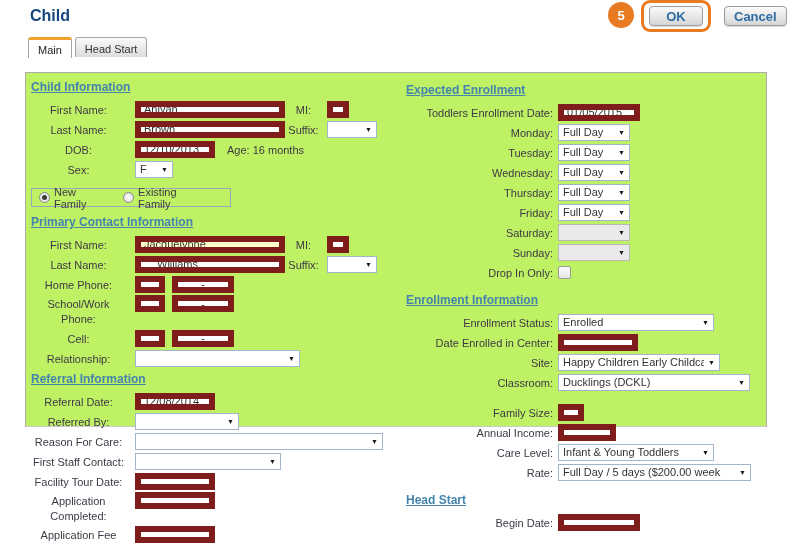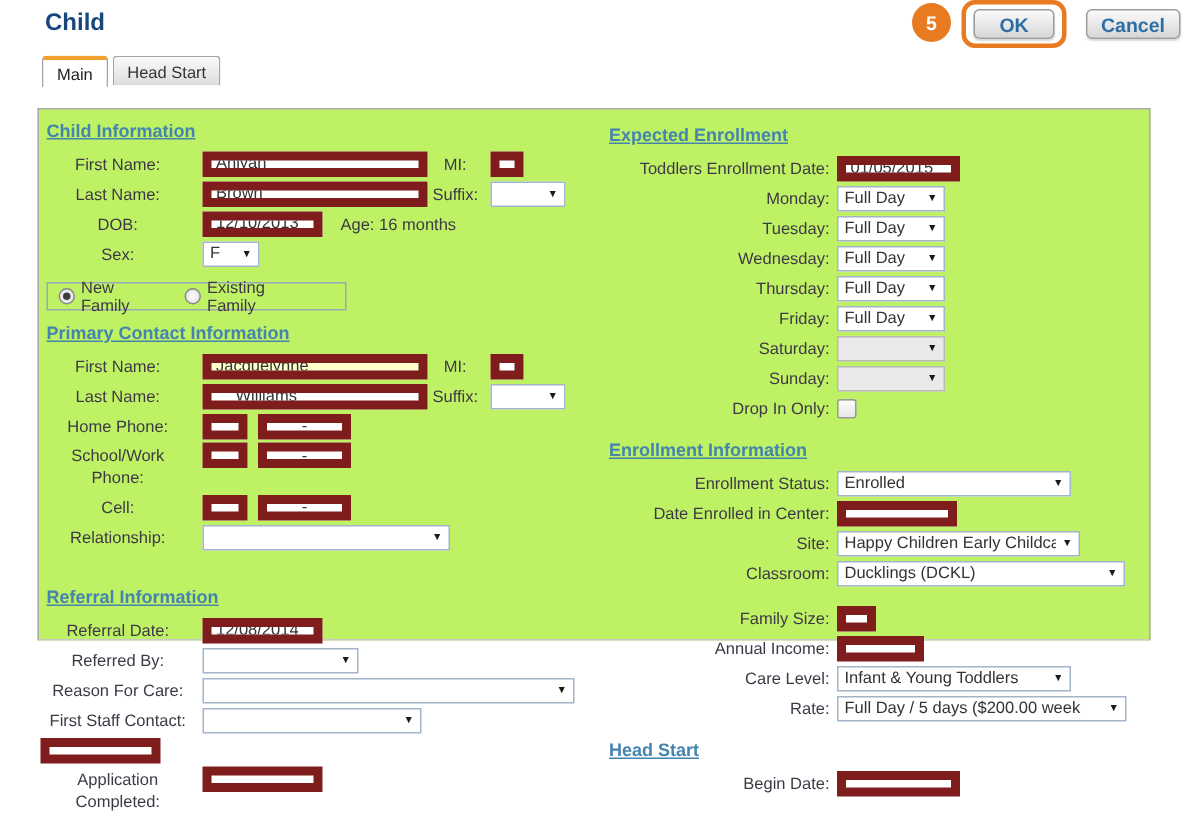--- a/index.html
+++ b/index.html
@@ -58,21 +58,21 @@
     justify-content:center; margin-right:4px; flex-shrink:0; cursor:pointer; }
   .radio.sel::after { content:""; width:5px; height:5px; border-radius:50%; background:#3c3c3c; }
   .radio-lbl { margin-right:14px; }
 
   .cb { width:13px; height:13px; border:1px solid #9a9a9a; border-radius:2px;
     background:linear-gradient(#fdfdfd,#e6e6e6); cursor:pointer; }
 
   .col-left  { position:absolute; left:1px;  top:7px;  width:388px; }
   .col-right { position:absolute; left:380px; top:10px; width:358px; }
   .col-right .sec { margin-left:0; }
-  .gap12 { margin-top:12px; } .gap14 { margin-top:24px;text-decoration:underline; }
+  .gap12 { margin-top:12px; } .gap14 { margin-top:5px;text-decoration:underline; }
 </style>
 </head>
 <body>
 
 <div class="page-title">Child</div>
 
 <div class="badge">5</div>
 <div class="ok-highlight">
   <button class="btn">OK</button>
 </div>
@@ -198,20 +198,21 @@
 
     <div class="row">
       <span class="lbl">First Staff Contact:</span>
       <div class="dd" style="width:146px">
         <span class="dd-val"></span>
         <span class="arr">▼</span>
       </div>
     </div>
 
     <div class="row">
+      <span class="lbl">Facility Tour Date:</span>
       <input class="inp" style="width: 80px;" value="">
     </div>
 
     <div class="row top" style="min-height:32px">
       <span class="lbl">Application
 Completed:</span>
       <input class="inp" style="width: 80px;" value="">
     </div>
 
     <div class="row top" style="min-height:32px">

